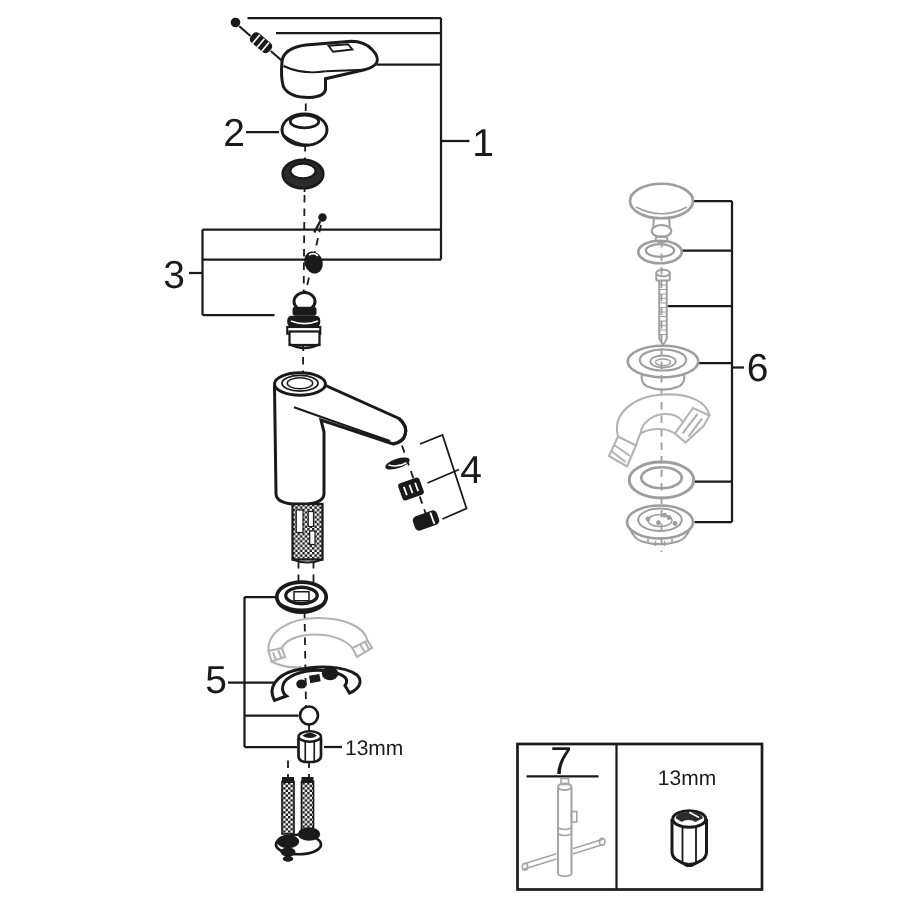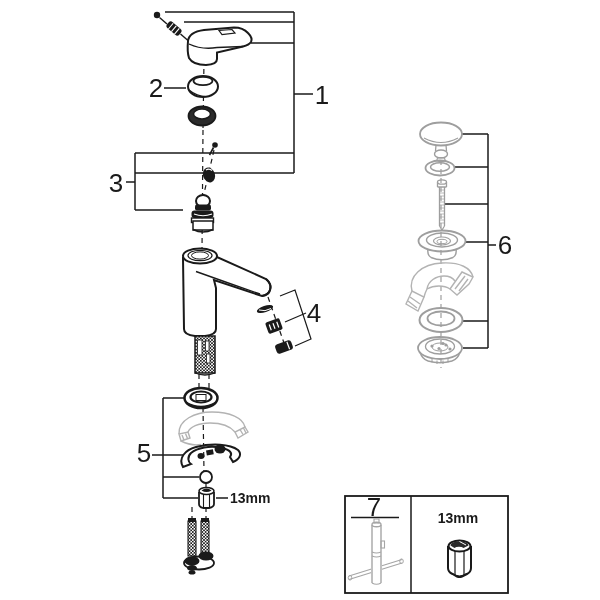--- a/index.html
+++ b/index.html
@@ -1,21 +1,21 @@
 <!DOCTYPE html>
 <html><head>
 <meta charset="utf-8">
 <style>
   html,body{margin:0;padding:0;background:#fff;}
   #stage{position:relative;width:600px;height:600px;background:#fff;overflow:hidden;
          font-family:"Liberation Sans",sans-serif;}
   #art{position:absolute;left:0;top:0;}
   .callout{position:absolute;transform:translate(-50%,-50%);font-size:26px;line-height:1;
            color:#1a1a1a;white-space:nowrap;}
-  .small-label{position:absolute;font-size:14px;line-height:1;color:#1a1a1a;white-space:nowrap;font-weight:bold;}
+  .small-label{position:absolute;font-size:14px;line-height:1;color:#1a1a1a;white-space:nowrap;}
   .mid{transform:translate(0,-50%);}
   .ctr{transform:translate(-50%,-50%);}
 </style>
 </head>
 <body>
 
 <div id="stage">
 <svg id="art" width="600" height="600" viewBox="0 0 600 600">
   <defs>
     <pattern id="chk" width="3.2" height="3.2" patternUnits="userSpaceOnUse">

